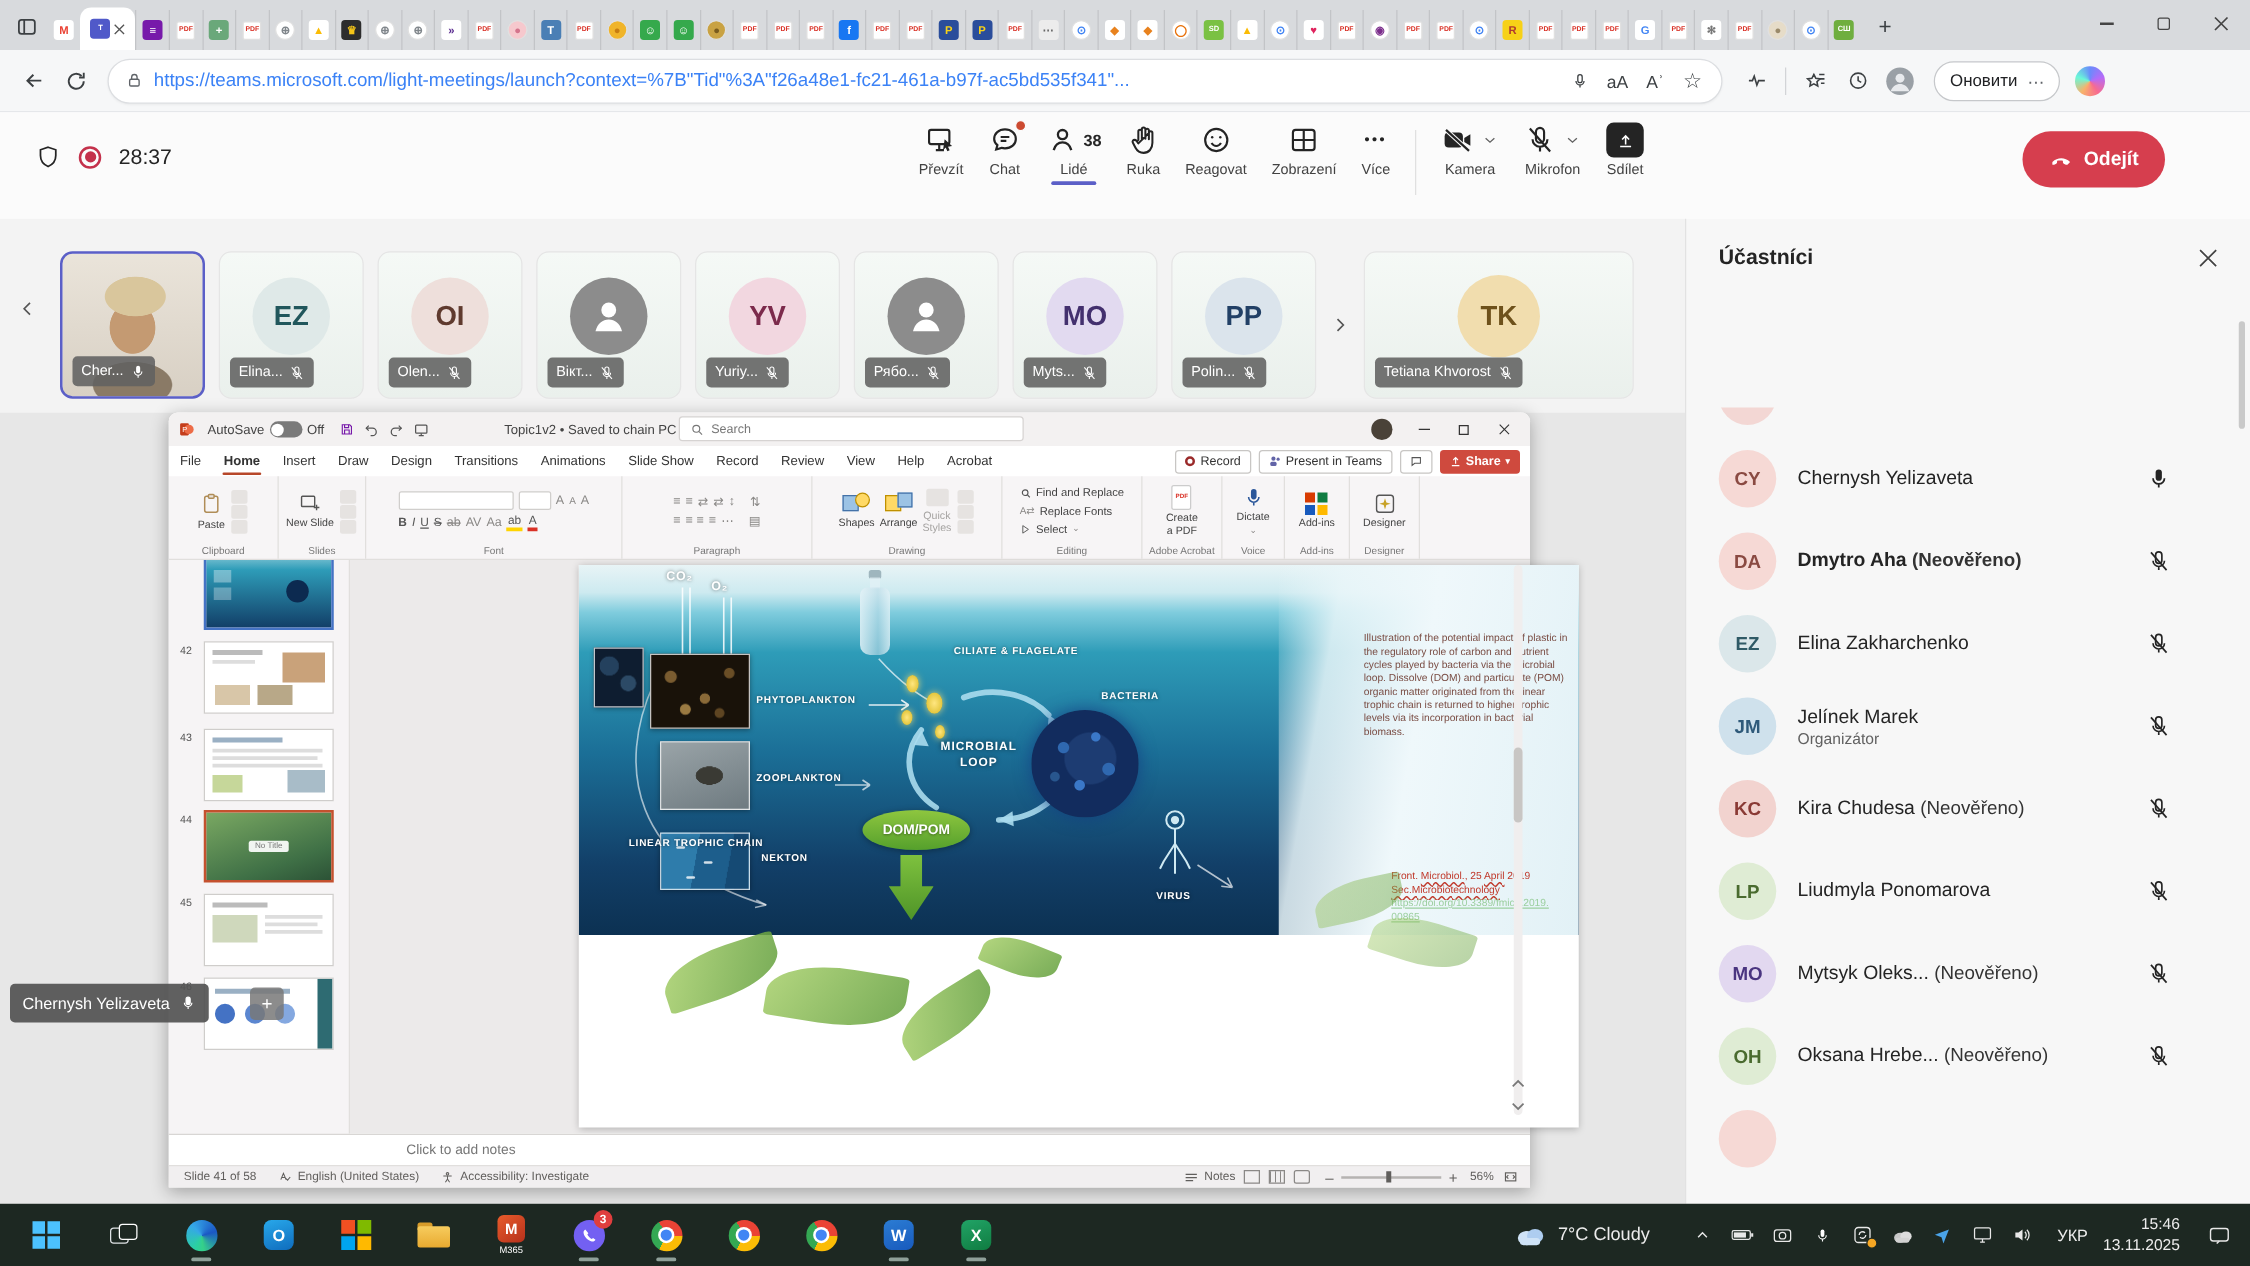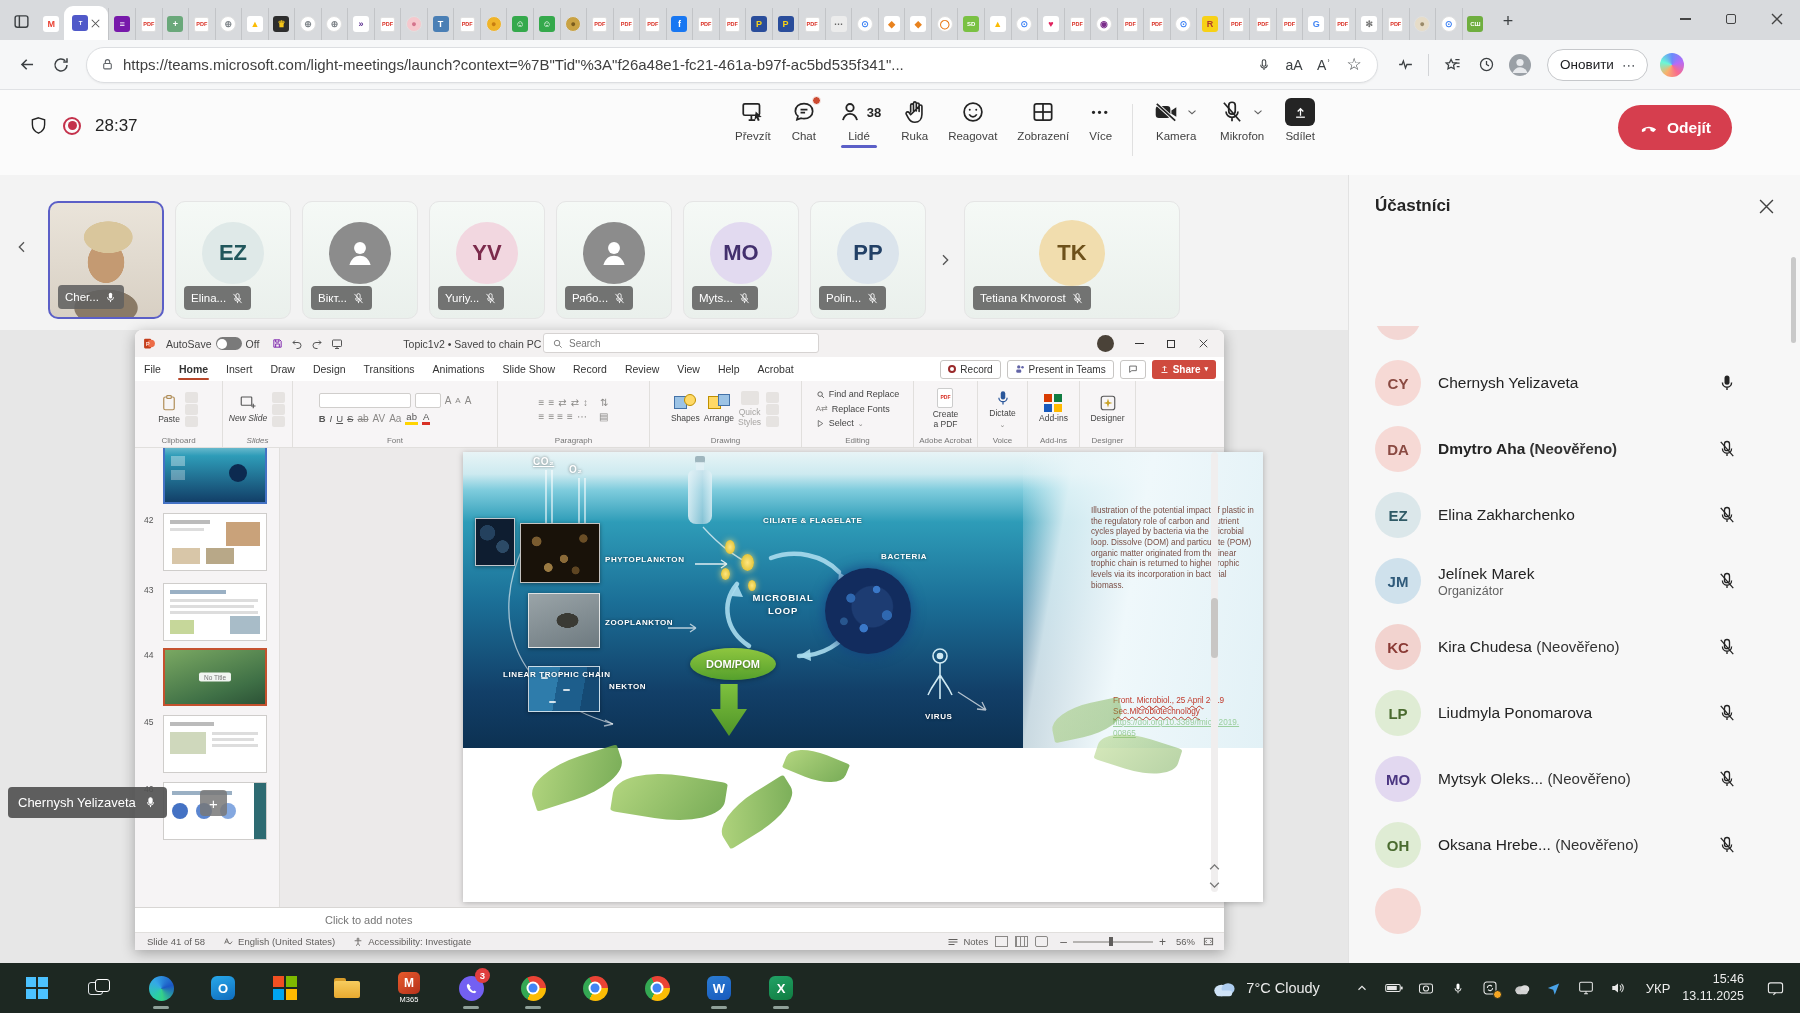--- a/index.html
+++ b/index.html
@@ -17,21 +17,21 @@
   .fi.small { font-size:6px; }
   .fpdf { width:15px; height:15px; background:#fff; color:#d93025; font-size:5.5px; font-weight:700; border-radius:2px; border:1px solid #e0e0e0; display:flex; align-items:center; justify-content:center; }
   #newtab { width:28px; height:28px; margin:0 4px 5px 6px; display:flex; align-items:center; justify-content:center; font-size:18px; color:#3c4043; }
   #winctrl { margin-left:auto; display:flex; height:40px; }
   .wc { width:46px; height:38px; display:flex; align-items:center; justify-content:center; }
 
   
   #btoolbar { position:absolute; left:0; top:40px; width:1800px; height:50px; background:#f6f7f8; border-bottom:1px solid #e0e2e5; display:flex; align-items:center; }
   .bicon { width:34px; height:34px; display:flex; align-items:center; justify-content:center; border-radius:6px; color:#3c4043; flex:none; }
   #urlpill { height:36px; flex:0 0 1292px; margin-left:8px; background:#fff; border:1px solid #dcdee1; border-radius:18px; display:flex; align-items:center; padding:0 8px 0 14px; box-shadow:0 1px 2px rgba(0,0,0,.05); }
-  #urltext { flex:1; font-size:15px; color:#404040; white-space:nowrap; overflow:hidden; }
+  #urltext { flex:1; font-size:15px; color:#3b82f6; white-space:nowrap; overflow:hidden; }
   .pillico { width:30px; height:30px; display:flex; align-items:center; justify-content:center; color:#3c4043; font-size:14px; flex:none; }
   #update-btn { height:32px; border:1px solid #c6c8cb; border-radius:16px; display:flex; align-items:center; padding:0 12px; gap:8px; font-size:13.5px; color:#202124; background:#fff; margin-left:10px; }
   #copilot { width:24px; height:24px; border-radius:50%; background:conic-gradient(#6a8bfb,#b56bf8,#f86b8f,#f8b26b,#6af8d8,#6a8bfb); margin:0 14px 0 12px; flex:none; }
   .tooldiv { width:1px; height:22px; background:#d2d4d7; margin:0 6px; }
 
   
   #teams { position:absolute; left:0; top:90px; width:1800px; height:873px; background:#fff; }
   #tbar { position:absolute; left:0; top:0; width:1800px; height:85px; background:#fbfbfb; }
   #meet-left { position:absolute; left:28px; top:24px; display:flex; align-items:center; gap:14px; }
   #recdot { width:18px; height:18px; border-radius:50%; border:2.5px solid #c4314b; display:flex; align-items:center; justify-content:center; }
@@ -596,20 +596,31 @@
           <div class="tlabel">
             <span>Elina...</span>
             <svg width="13" height="13" viewBox="0 0 24 24" style="color:#fff">
               <rect x="9" y="3" width="6" height="11" rx="3" fill="none" stroke="currentColor" stroke-width="1.6"></rect>
               <path d="M6.5 11.5a5.5 5.5 0 0 0 11 0M12 17v3.5" fill="none" stroke="currentColor" stroke-width="1.6"></path>
               <line x1="4.5" y1="3.5" x2="19.5" y2="20.5" stroke="currentColor" stroke-width="1.6"></line>
             </svg>
           </div>
         </div>
         <div class="tile">
+          <div class="tcircle" style="background: rgb(238, 223, 219); color: rgb(95, 58, 46);">OI</div>
+          <div class="tlabel">
+            <span>Olen...</span>
+            <svg width="13" height="13" viewBox="0 0 24 24" style="color:#fff">
+              <rect x="9" y="3" width="6" height="11" rx="3" fill="none" stroke="currentColor" stroke-width="1.6"></rect>
+              <path d="M6.5 11.5a5.5 5.5 0 0 0 11 0M12 17v3.5" fill="none" stroke="currentColor" stroke-width="1.6"></path>
+              <line x1="4.5" y1="3.5" x2="19.5" y2="20.5" stroke="currentColor" stroke-width="1.6"></line>
+            </svg>
+          </div>
+        </div>
+        <div class="tile">
           <div class="tcircle tpers">
             <svg width="34" height="34" viewBox="0 0 24 24">
               <circle cx="12" cy="8.5" r="4.2" fill="#fff"></circle>
               <path d="M4.5 20.5c1.2-4.4 4-6.6 7.5-6.6s6.3 2.2 7.5 6.6z" fill="#fff"></path>
             </svg>
           </div>
           <div class="tlabel">
             <span>Вікт...</span>
             <svg width="13" height="13" viewBox="0 0 24 24" style="color:#fff">
               <rect x="9" y="3" width="6" height="11" rx="3" fill="none" stroke="currentColor" stroke-width="1.6"></rect>
@@ -937,21 +948,21 @@
               <span>Paste</span>
             </div>
       <div>
               <div class="minisq"></div>
               <div class="minisq"></div>
               <div class="minisq"></div>
             </div>
           </div>
           <div class="rglabel">Clipboard</div>
         </div>
-        <div class="rgroup" style="width: 70px; font-style: italic;">
+        <div class="rgroup" style="width: 70px;">
           <div class="rbody">
             <div class="bigbtn">
               <svg width="20" height="18" viewBox="0 0 24 24" fill="none" stroke="#555" stroke-width="1.5">
                 <rect x="3" y="4" width="14" height="11" rx="1"></rect>
                 <path d="M19 13v6M16 16h6"></path>
               </svg>
               <span>New Slide</span>
             </div>
       <div>
               <div class="minisq"></div>
@@ -1174,21 +1185,21 @@
                 <span class="fishdash" style="left:34px;top:22px;"></span>
                 <span class="fishdash" style="left:20px;top:34px;"></span>
             </div>
 
             <div id="bottle">
                 <span class="cap"></span>
                 <span class="neck"></span>
                 <span class="bod"></span>
               </div>
 
-            <div class="slbl" style="left:70px;top:4px;font-size:10px;text-decoration:underline;">CO₂</div>
+            <div class="slbl" style="left:70px;top:4px;font-size:10px;">CO₂</div>
             <div class="slbl" style="left:106px;top:12px;font-size:10px;">O₂</div>
             <div class="slbl" style="left:142px;top:103px;">PHYTOPLANKTON</div>
             <div class="slbl" style="left:142px;top:166px;">ZOOPLANKTON</div>
             <div class="slbl" style="left:146px;top:230px;">NEKTON</div>
             <div class="slbl" style="left:300px;top:64px;">CILIATE &amp; FLAGELATE</div>
             <div class="slbl" style="left:418px;top:100px;">BACTERIA</div>
             <div class="slbl" style="left:40px;top:218px;">LINEAR TROPHIC CHAIN</div>
             <div class="slbl" style="left:462px;top:260px;">VIRUS</div>
 
             <span class="flag" style="left:262px;top:88px;width:10px;height:14px;"></span>

